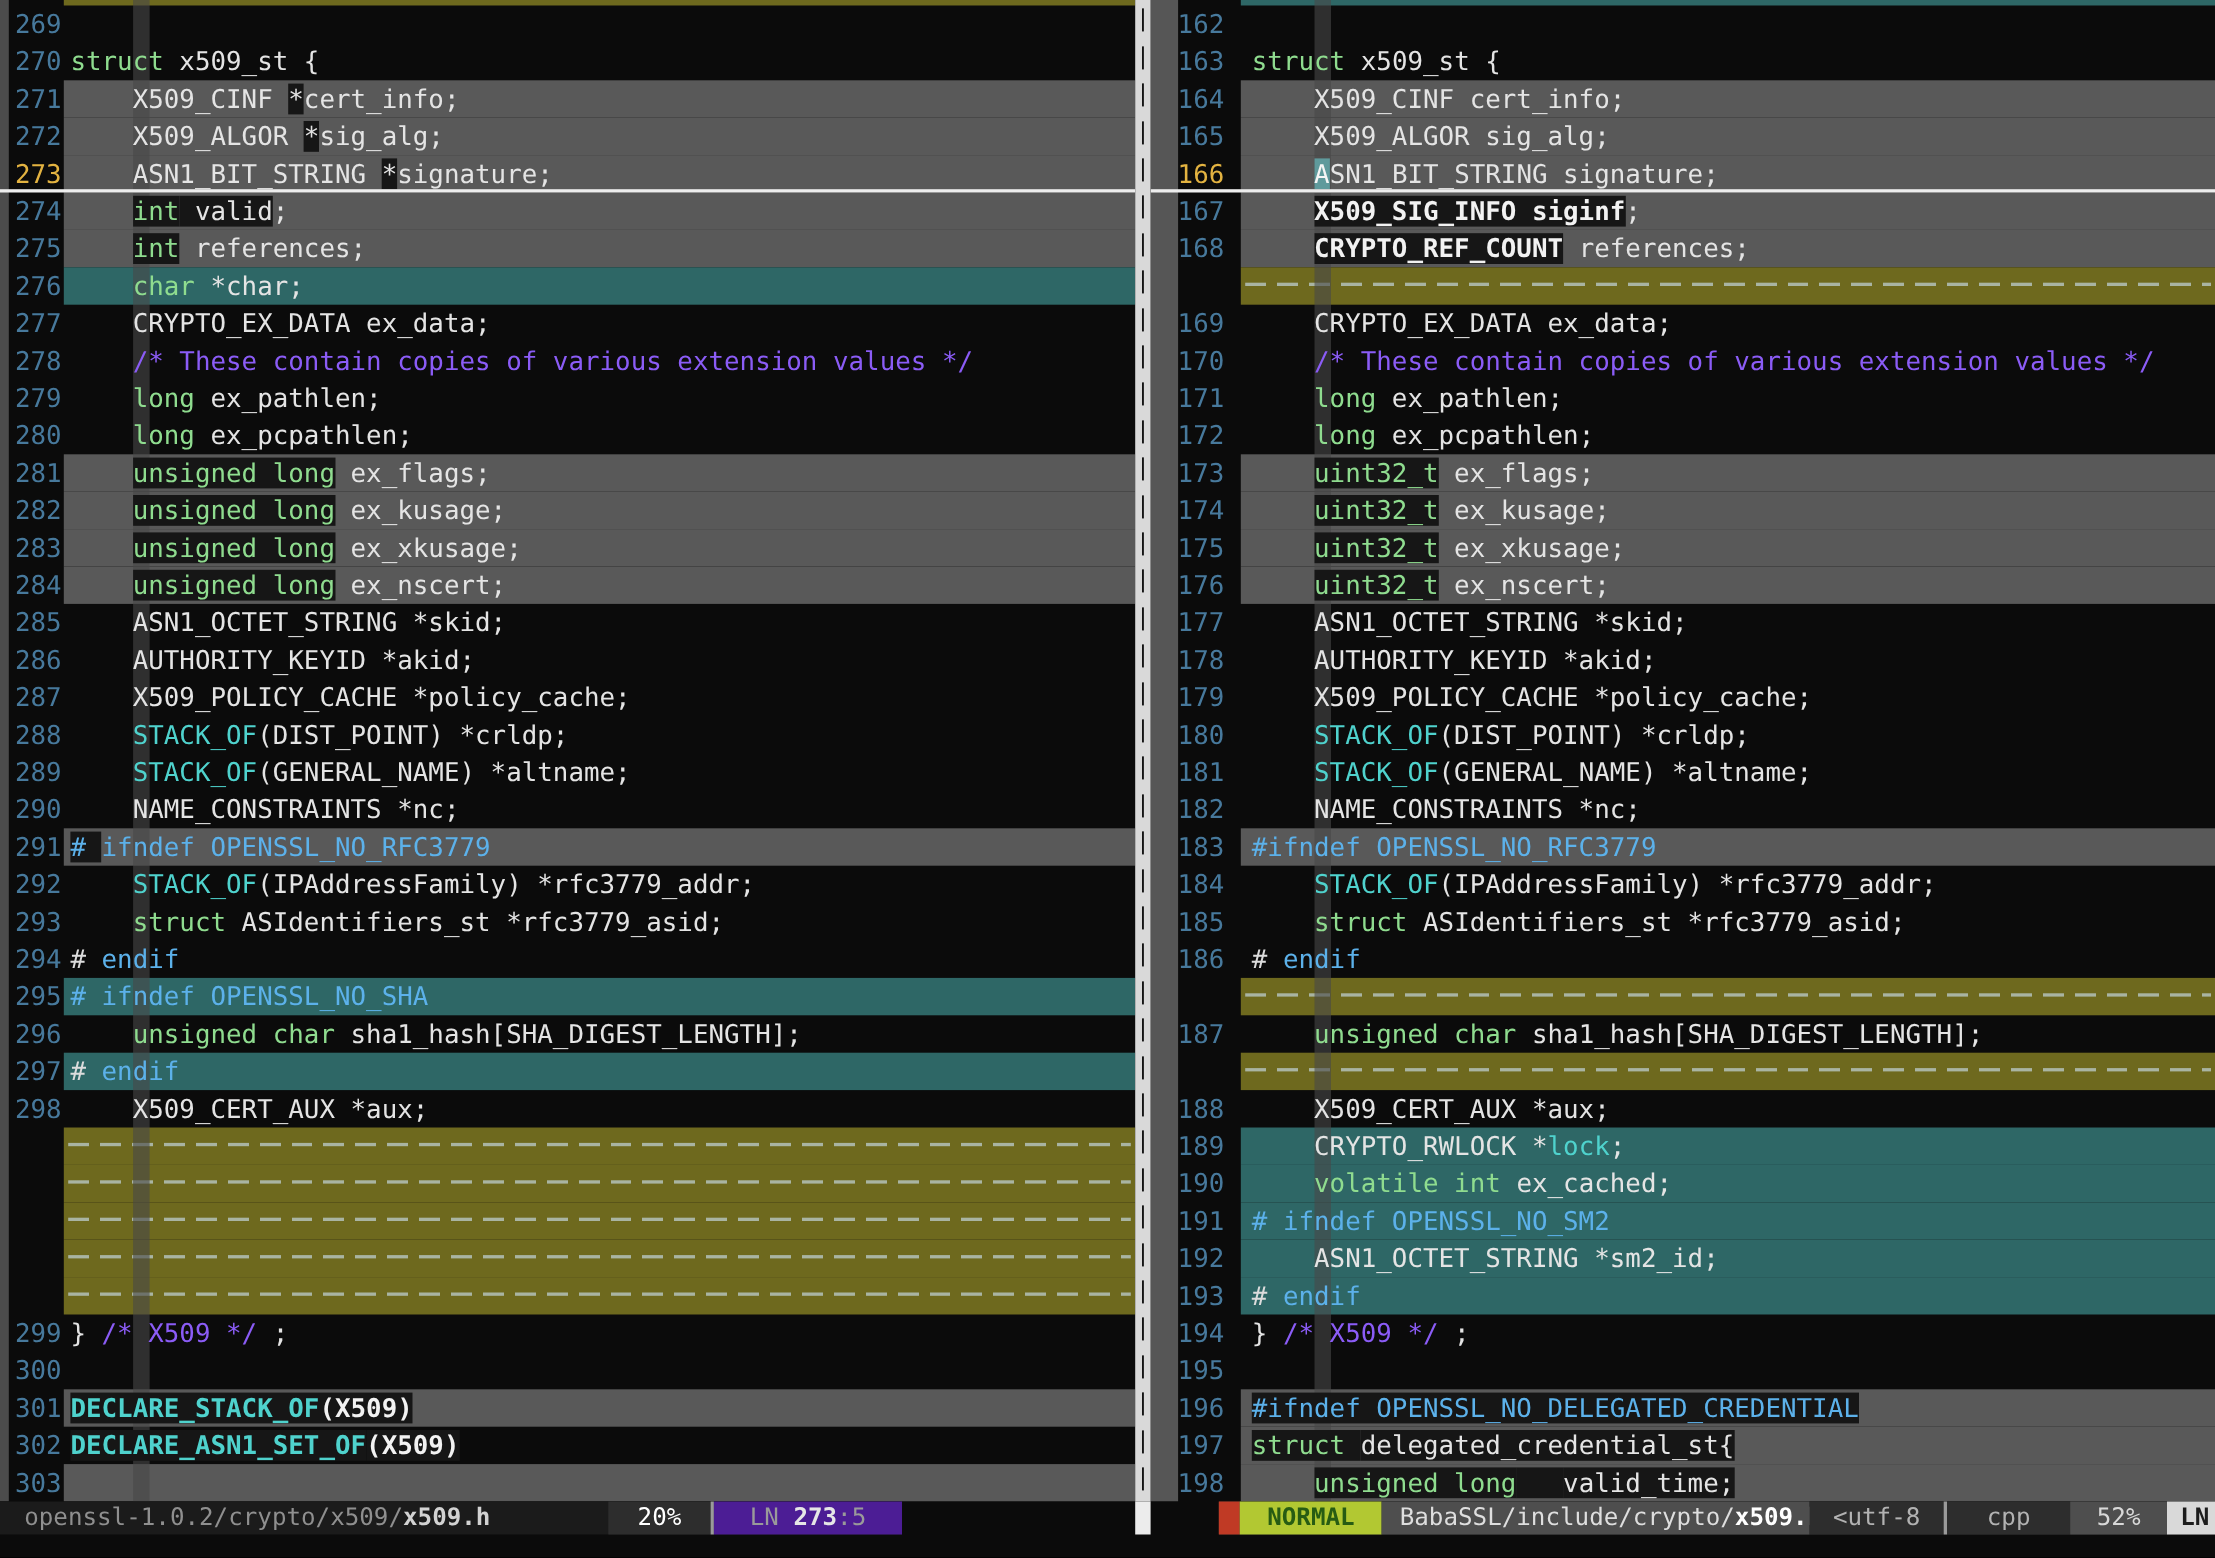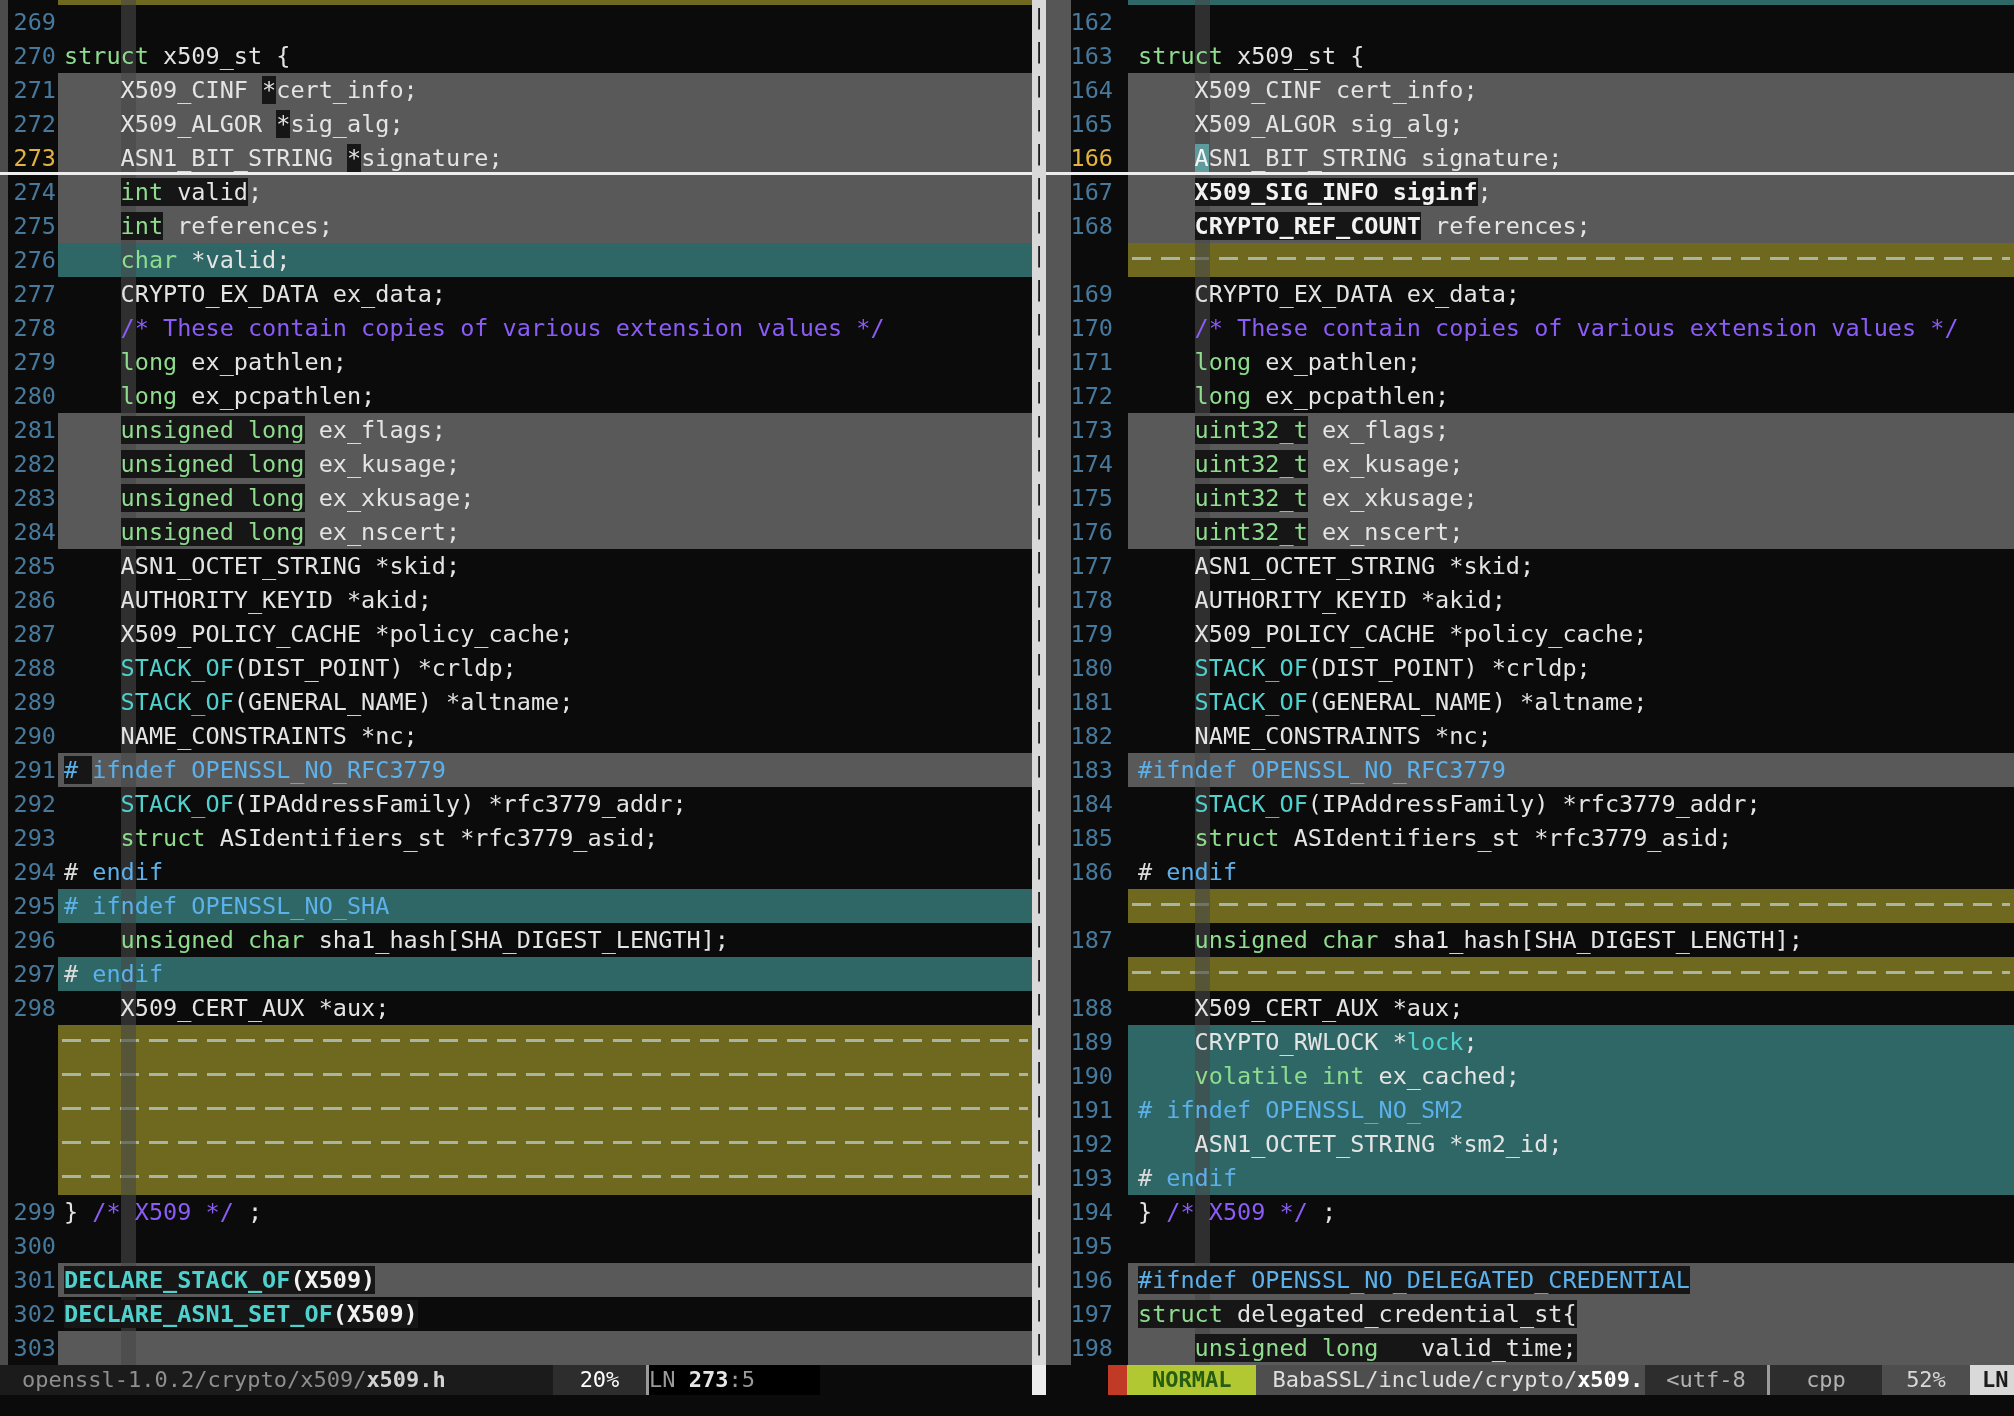--- a/index.html
+++ b/index.html
@@ -43,21 +43,21 @@
   #divider .dv{height:34px;line-height:34px;text-align:center;color:#141414;font-size:21px;}
   #divider-slcell{position:absolute;left:1032px;top:1365px;width:14px;height:30px;background:#ececec;z-index:4;}
   
   .sl{position:absolute;top:1365px;height:30px;display:flex;align-items:stretch;
       font-size:22px;line-height:30px;z-index:5;}
   #sl-left{left:0;width:820px;background:#1b1b1b;}
   .sl-path{flex:1;padding-left:22px;color:#8f8f8f;white-space:nowrap;overflow:hidden;}
   .sl-file{color:#d2d2d2;font-weight:bold;}
   .sl-pct-l{width:93px;background:#2d2d2d;text-align:center;color:#ffffff;}
   .sl-sep{width:3px;background:#9a9a9a;}
-  .sl-ln{width:171px;background:#000000;color:#9a9a9a;}
+  .sl-ln{width:171px;background:#4c1d95;text-align:center;color:#9a9a9a;}
   .sl-ln .big{color:#e6e6e6;font-weight:bold;}
   #sl-right{left:1108px;width:968px;background:#2d2d2d;}
   .sl-red{width:19px;background:#c03a25;}
   .sl-mode{padding:0 25px;background:#b2c832;color:#275c13;font-weight:bold;}
   .sl-path-r{flex:1;padding-left:16px;background:#4e4e4e;color:#dedede;white-space:nowrap;overflow:hidden;}
   .sl-file-r{color:#ffffff;font-weight:bold;}
   .sl-enc{width:122px;background:#2d2d2d;text-align:center;color:#b2b2b2;}
   .sl-ft{width:112px;background:#2d2d2d;text-align:center;color:#b2b2b2;}
   .sl-pct-r{width:88px;background:#4e4e4e;text-align:center;color:#d8d8d8;}
   .sl-pos{width:94px;background:#d9d9d9;color:#1c1c1c;font-weight:bold;padding-left:12px;}
@@ -99,21 +99,21 @@
           <div class="code"><span class="id">    </span><span class="kw h">int</span><span class="id h"> valid</span><span class="id">;</span></div>
         </div>
         <div class="row chg">
           <div class="band"></div>
           <span class="lnum">275</span>
           <div class="code"><span class="id">    </span><span class="kw h">int</span><span class="id"> references;</span></div>
         </div>
         <div class="row add">
           <div class="band"></div>
           <span class="lnum">276</span>
-          <div class="code"><span class="id">    </span><span class="kw">char</span><span class="id"> *valid;</span></div>
+          <div class="code"><span class="id">    </span><span class="kw">char</span><span class="id"> *char;</span></div>
         </div>
         <div class="row">
           <span class="lnum">277</span>
           <div class="code"><span class="id">    CRYPTO_EX_DATA ex_data;</span></div>
         </div>
         <div class="row">
           <span class="lnum">278</span>
           <div class="code"><span class="id">    </span><span class="com">/* These contain copies of various extension values */</span></div>
         </div>
         <div class="row">

